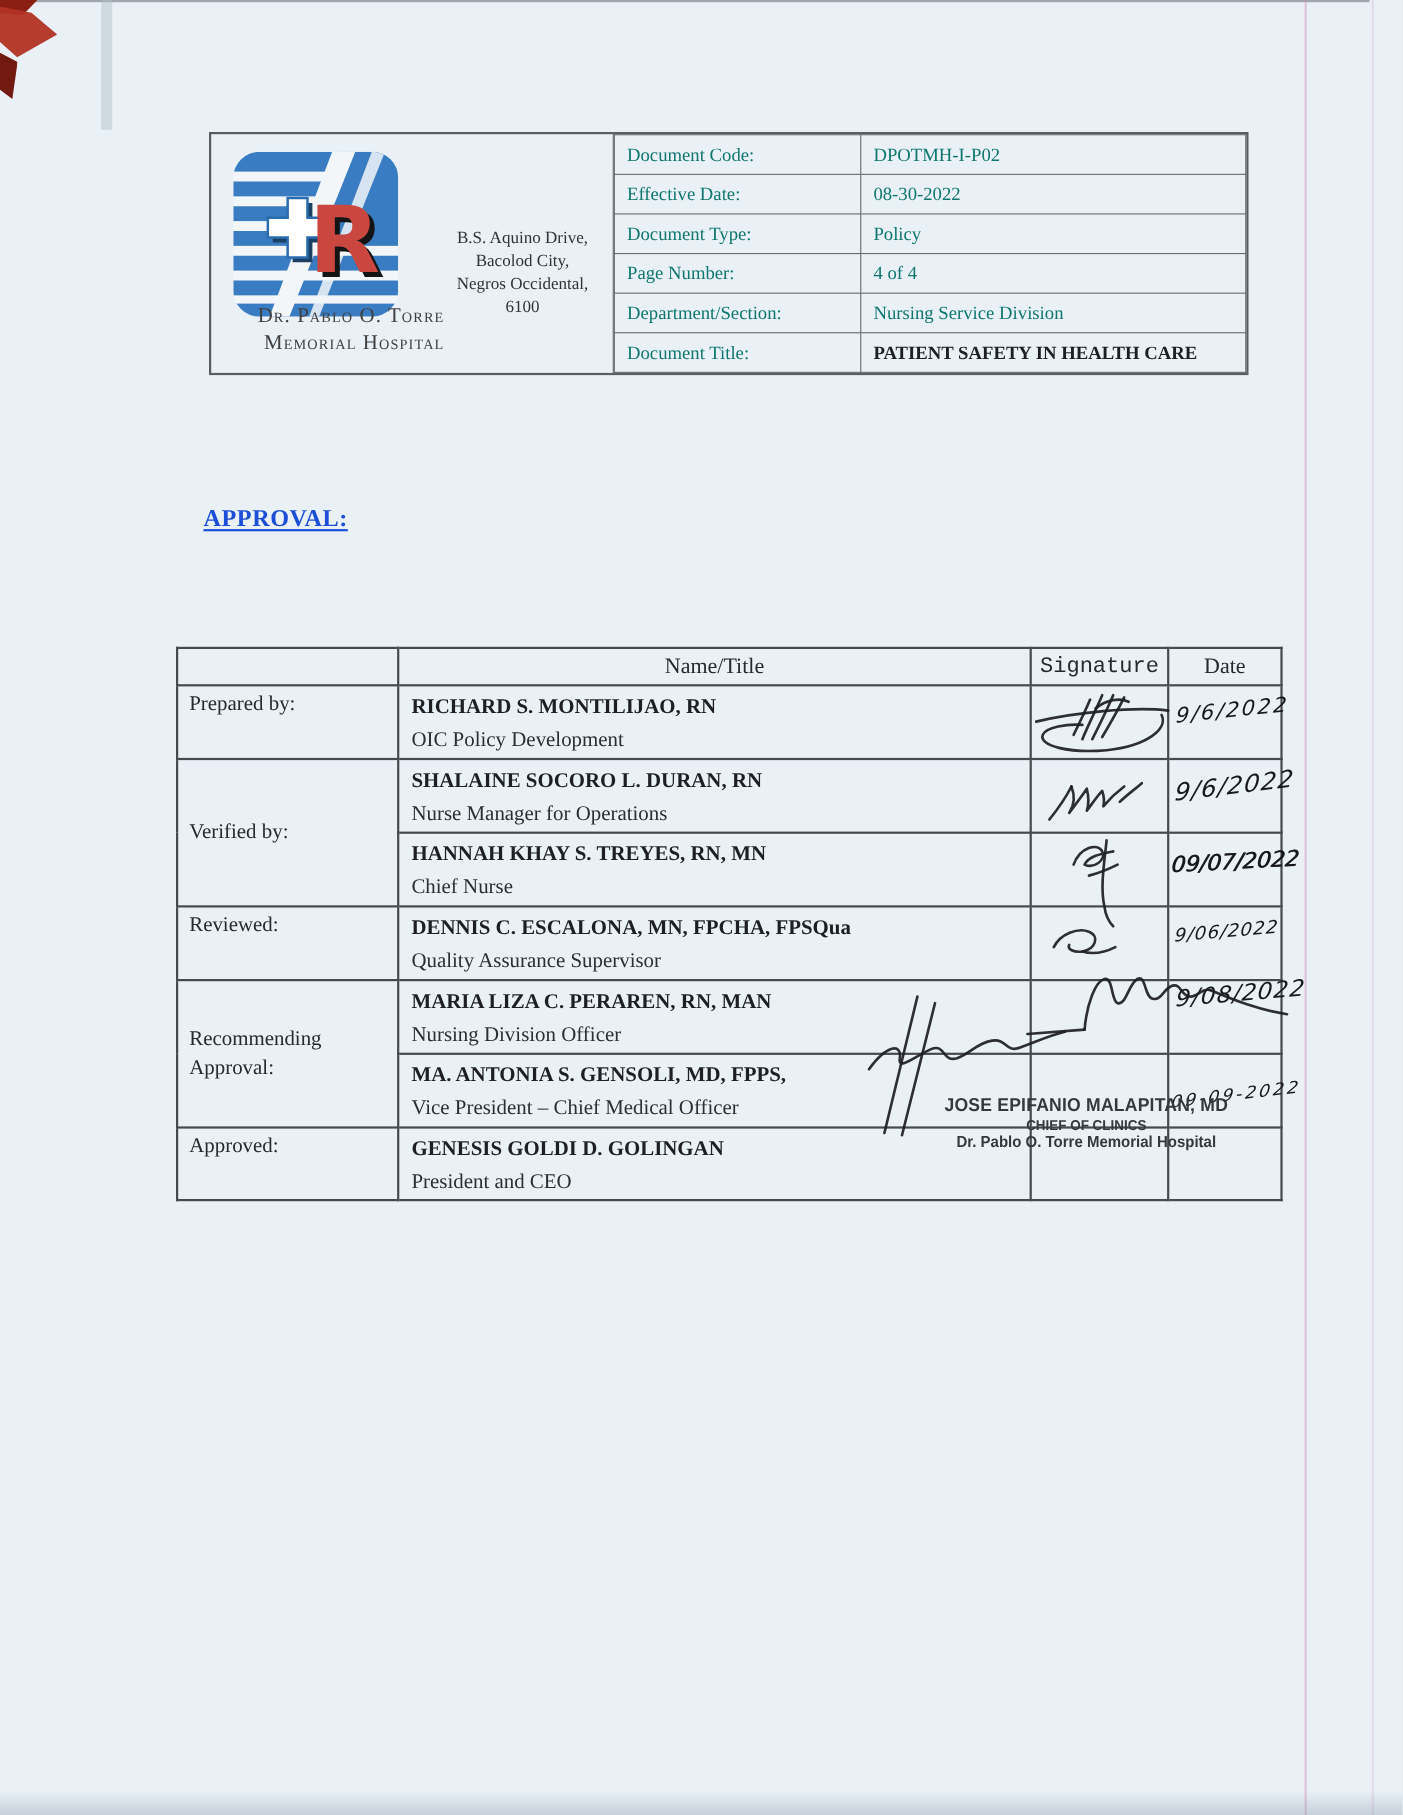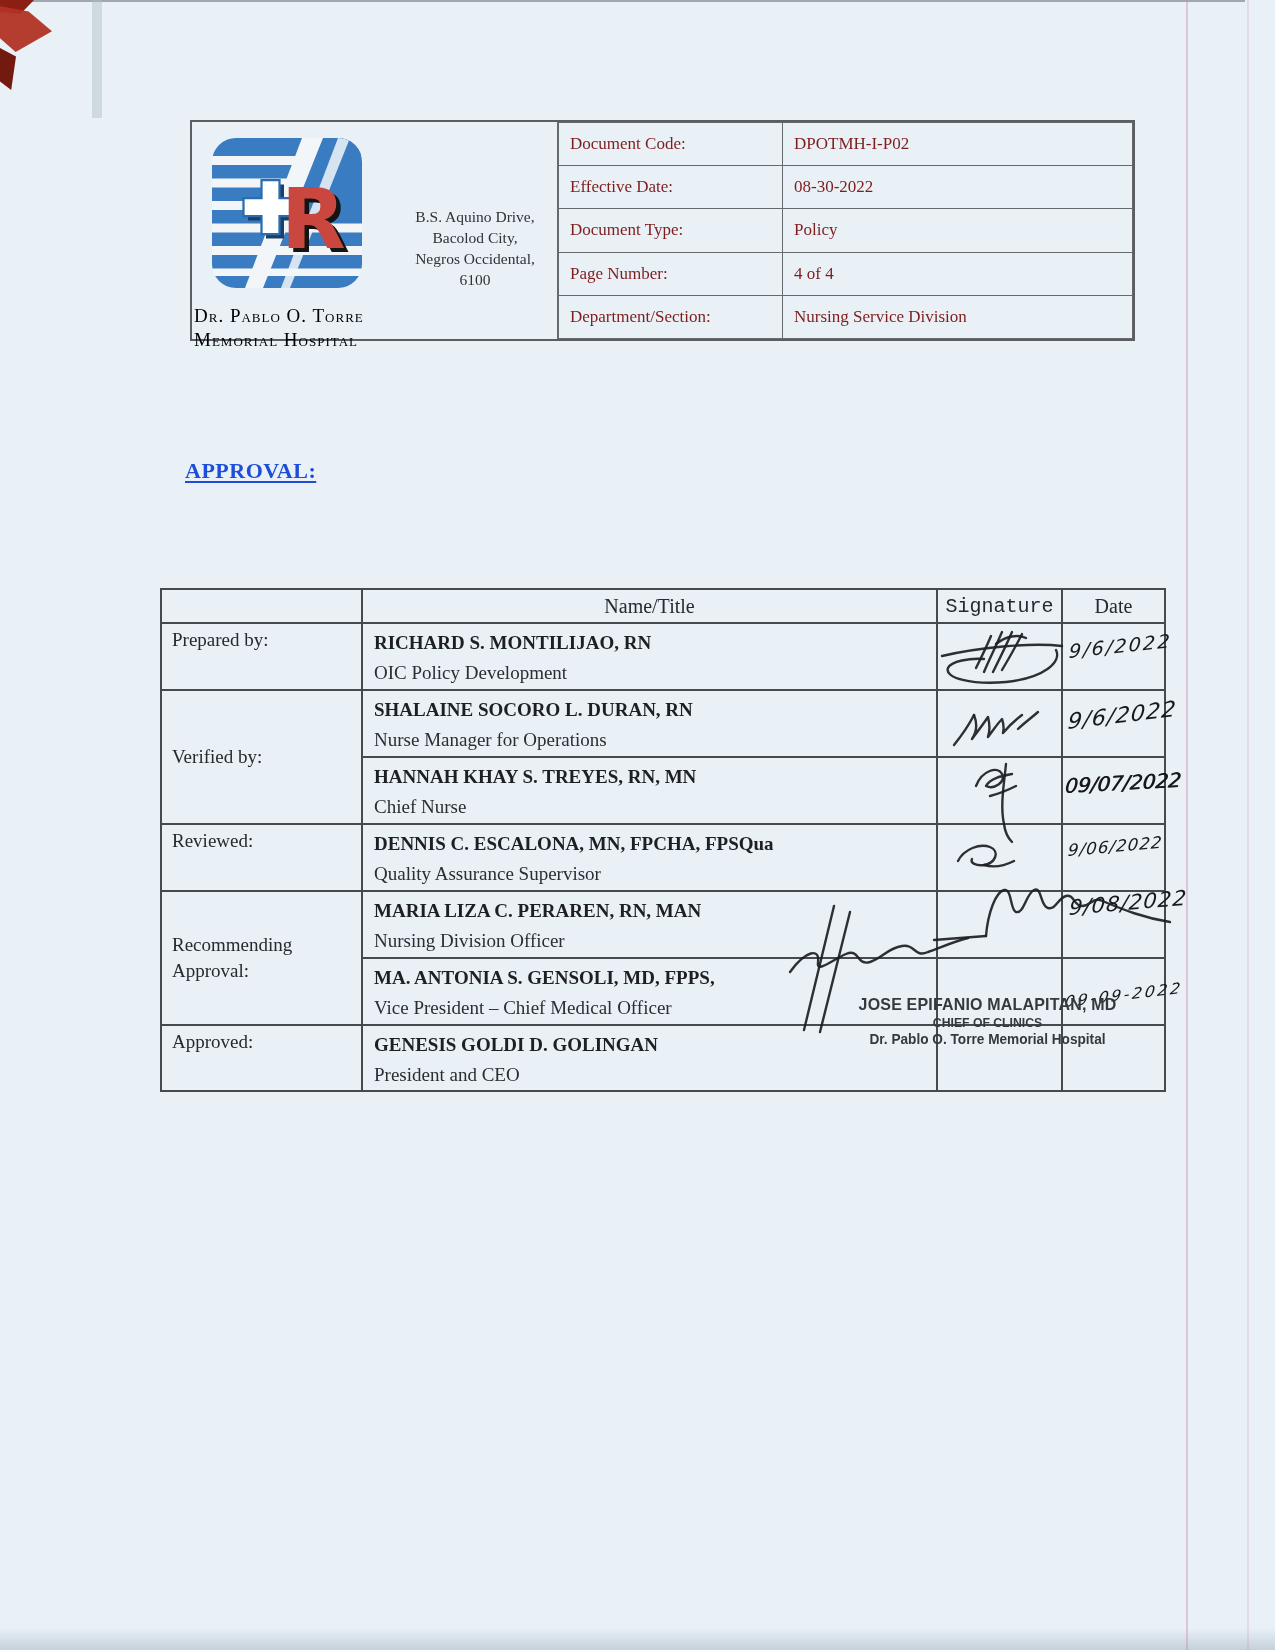--- a/index.html
+++ b/index.html
@@ -19,27 +19,27 @@
   .a-pink{left:1186px;top:0;width:2px;height:1650px;background:rgba(205,125,175,.38);}
   .a-pink2{left:1247px;top:0;width:2px;height:1650px;background:rgba(205,140,185,.22);}
   .a-bottom{left:0;top:1628px;width:1275px;height:22px;
             background:linear-gradient(to bottom,rgba(145,160,175,0),rgba(145,160,175,.4));}
 
   
   .hdr{position:absolute;left:190px;top:120px;width:945px;height:221px;
        border:2px solid #5a5e62;box-sizing:border-box;display:flex;}
   .hdr-left{position:relative;width:370px;border-right:1px solid #666a6e;box-sizing:border-box;}
   .logo{position:absolute;left:20px;top:16px;width:150px;height:150px;}
-  .hosp-name{position:absolute;left:2px;top:182px;width:210px;text-align:left;
-             font-variant:small-caps;font-size:19px;line-height:24px;color:#000000;letter-spacing:1px;}
+  .hosp-name{position:absolute;left:2px;top:154px;width:210px;text-align:right;
+             font-variant:small-caps;font-size:19px;line-height:24px;color:#404040;letter-spacing:1px;}
   .addr{position:absolute;left:202px;top:84px;width:162px;text-align:center;
         font-size:15.5px;line-height:21px;color:#2f3338;}
   .hdr-meta{flex:1;}
   table.meta{border-collapse:collapse;width:575px;height:217px;table-layout:fixed;}
-  table.meta td{border:1px solid #666a6e;font-size:17px;padding:0 0 0 11px;color:#7f1d1d;}
+  table.meta td{border:1px solid #666a6e;font-size:17px;padding:0 0 0 11px;color:#0f766e;}
   table.meta td.ml{width:212px;}
   table.meta td.vb{font-weight:bold;color:#1d1f23;}
 
   
   .approval-h{position:absolute;left:185px;top:458px;font-size:22px;font-weight:bold;
               letter-spacing:.5px;color:#1d4ed8;text-decoration:underline;text-underline-offset:3px;}
 
   
   table.appr{position:absolute;left:160px;top:588px;border-collapse:collapse;table-layout:fixed;}
   table.appr td{border:2px solid #46494d;vertical-align:top;box-sizing:border-box;
@@ -149,20 +149,24 @@
           <td>Policy</td>
         </tr>
         <tr>
           <td class="ml">Page Number:</td>
           <td>4 of 4</td>
         </tr>
         <tr>
           <td class="ml">Department/Section:</td>
           <td>Nursing Service Division</td>
         </tr>
+        <tr>
+          <td class="ml">Document Title:</td>
+          <td class="vb">PATIENT SAFETY IN HEALTH CARE</td>
+        </tr>
       </tbody>
         </table>
     </div>
   </div>
 
   <div class="approval-h">APPROVAL:</div>
 
   <table class="appr">
     <tbody>
         <tr class="hrow">

